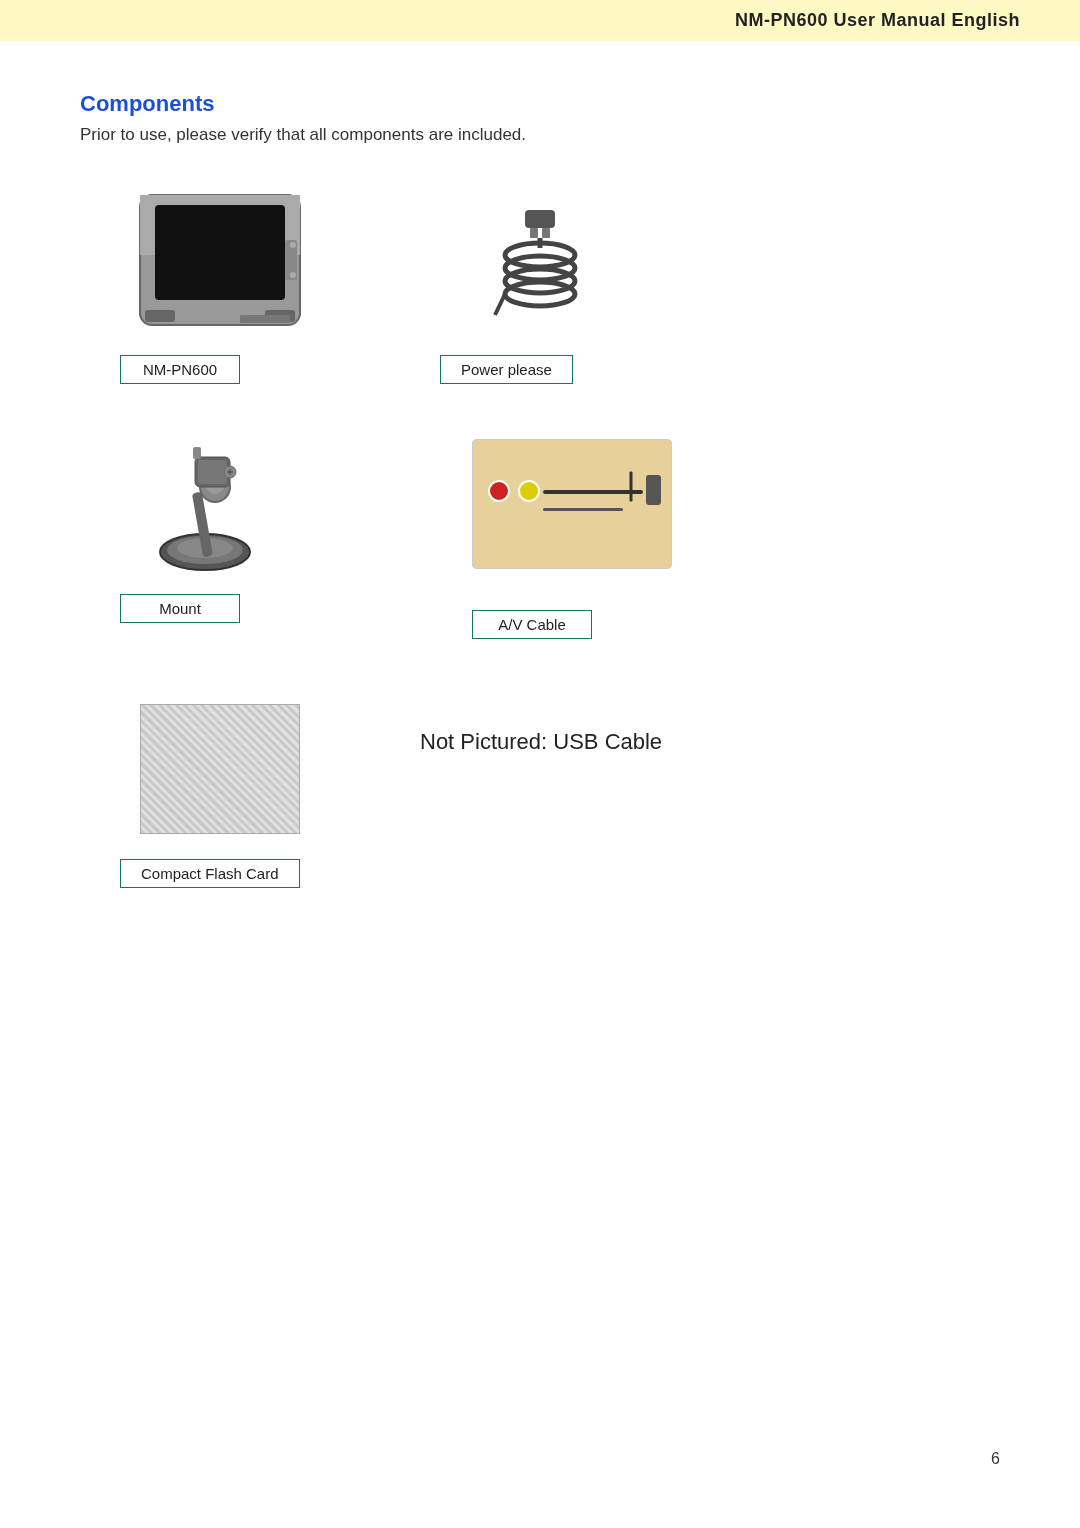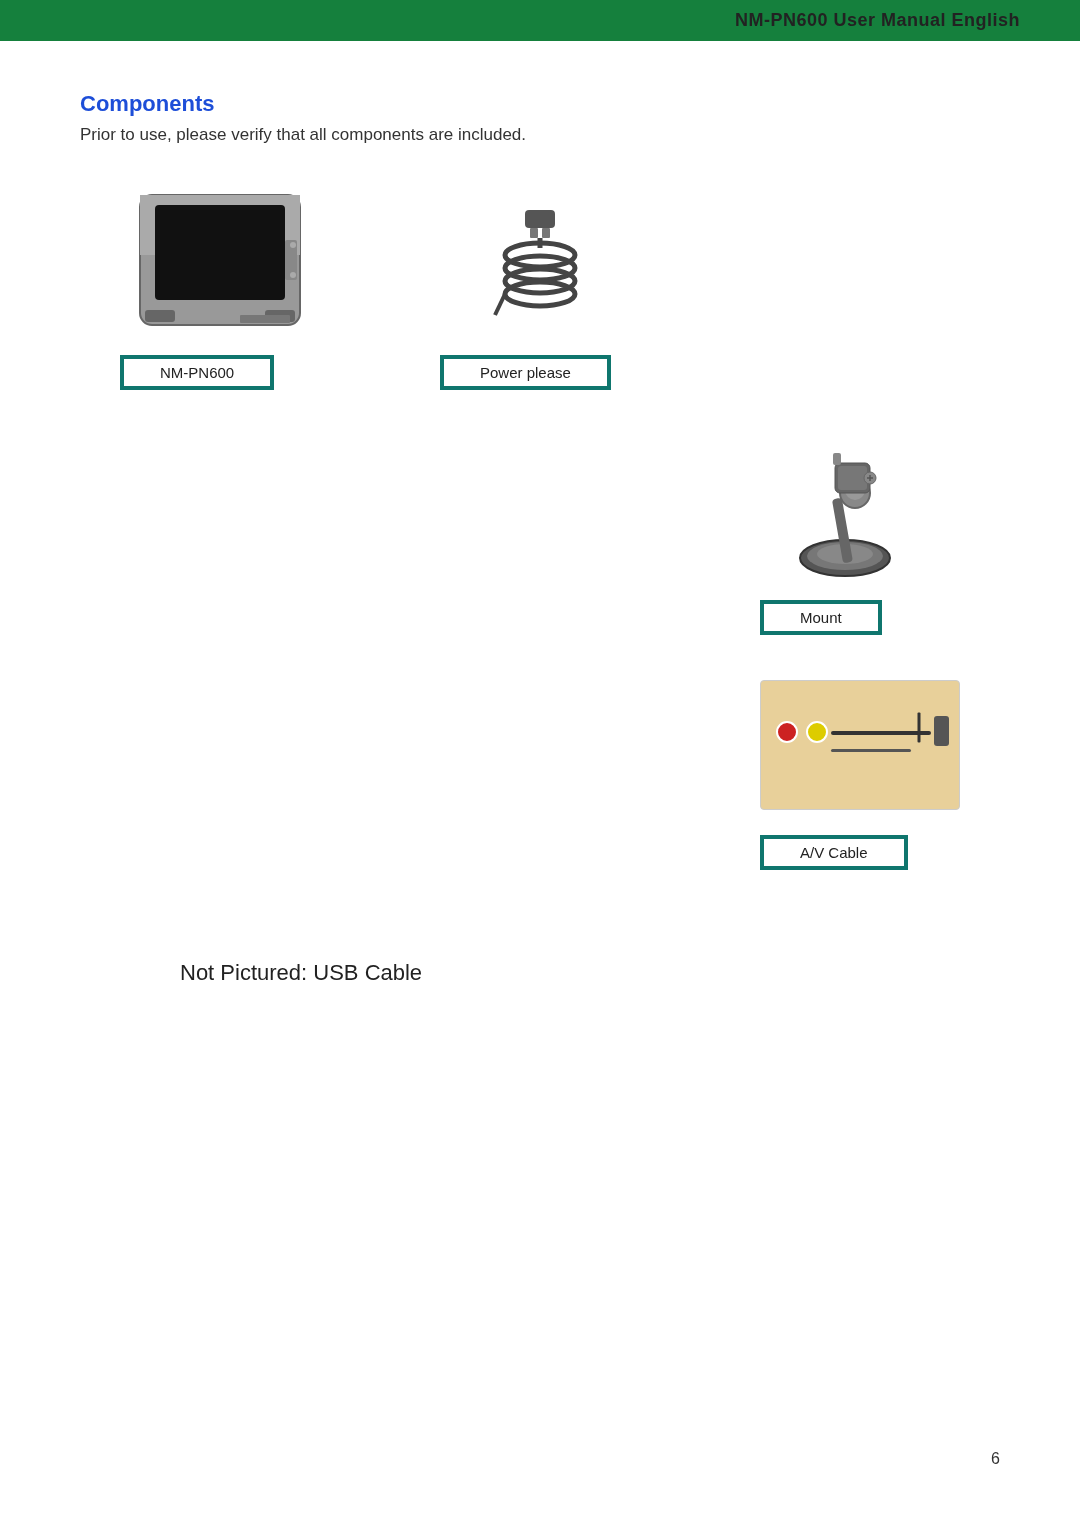--- a/index.html
+++ b/index.html
@@ -6,21 +6,21 @@
 
     body {
       width: 1080px;
       min-height: 1528px;
       background: #ffffff;
       font-family: Arial, sans-serif;
       position: relative;
     }
 
     .header-bar {
-      background: #15803d;
+      background: #fef9c3;
       text-align: right;
       padding: 10px 60px;
       font-size: 18px;
       font-weight: bold;
       letter-spacing: 0.5px;
       color: #222;
       margin-bottom: 30px;
     }
 
     .content {
@@ -51,22 +51,22 @@
     .component-image {
       width: 200px;
       height: 160px;
       display: flex;
       align-items: center;
       justify-content: center;
       margin-bottom: 10px;
     }
 
     .component-label {
-      border: 4px solid #0f766e;
-      padding: 5px 36px;
+      border: 1px solid #0f766e;
+      padding: 5px 20px;
       font-size: 15px;
       color: #222;
       min-width: 120px;
       text-align: center;
     }
 
     
     .av-cable-img {
       width: 200px;
       height: 130px;
@@ -195,21 +195,21 @@
           <line x1="70" y1="33" x2="70" y2="43" stroke="#444" stroke-width="5"></line>
 
           <line x1="35" y1="89" x2="25" y2="110" stroke="#444" stroke-width="4"></line>
         </svg>
       </div>
       <div class="component-label">Power please</div>
     </div>
 
   </div>
 
-  <div style="display:flex; flex-direction:column; margin-left:40px; margin-bottom:10px;align-items:flex-end;">
+  <div style="display:flex; margin-left:40px; margin-bottom:10px;">
 
     <div class="component-cell">
       <div class="component-image">
         <svg width="170" height="145" viewBox="0 0 170 145">
 
           <ellipse cx="70" cy="120" rx="45" ry="18" fill="#555" stroke="#333" stroke-width="2"></ellipse>
           <ellipse cx="70" cy="118" rx="38" ry="14" fill="#777"></ellipse>
           <ellipse cx="70" cy="116" rx="28" ry="10" fill="#888"></ellipse>
 
           <rect x="62" y="60" width="10" height="65" rx="4" fill="#666" transform="rotate(-10 67 90)"></rect>
@@ -223,40 +223,48 @@
           <circle cx="95" cy="40" r="6" fill="#888" stroke="#666" stroke-width="1"></circle>
           <line x1="92" y1="40" x2="98" y2="40" stroke="#555" stroke-width="1.5"></line>
           <line x1="95" y1="37" x2="95" y2="43" stroke="#555" stroke-width="1.5"></line>
 
           <rect x="58" y="15" width="8" height="12" rx="2" fill="#888"></rect>
         </svg>
       </div>
       <div class="component-label">Mount</div>
     </div>
 
-    <div class="component-cell" style="margin-left:80px;">
+    <div class="component-cell" style="margin-left:112px;gap:16px;">
       <div class="component-image">
         <div class="av-cable-img">
 
           <div class="av-connector-red"></div>
           <div class="av-connector-yellow"></div>
           <div class="av-cable-wire"></div>
           <div class="av-cable-end"></div>
 
           <div style="position:absolute; top:68px; left:70px; width:80px; height:3px; background:#555; border-radius:2px;"></div>
           <div style="position:absolute; top:45px; right:25px; width:30px; height:3px; background:#333; border-radius:1px; transform:rotate(90deg);"></div>
         </div>
       </div>
       <div class="component-label">A/V Cable</div>
     </div>
 
   </div>
 
   <div style="display:flex; flex-direction:row; margin-left:40px; align-items:flex-start; margin-top:20px;">
 
+    <div class="component-cell">
+      <div class="component-image">
+        <div class="cf-card-img">
+          <div class="cf-pattern"></div>
+        </div>
+      </div>
+      <div class="component-label">Compact Flash Card</div>
+    </div>
 
     <div style="flex:1; display:flex; align-items:flex-end; padding-left:60px; padding-top:40px;">
       <span style="font-size:22px; color:#222;">Not Pictured: USB Cable</span>
     </div>
 
   </div>
 
 </div>
 
 <div class="page-number">6</div>

